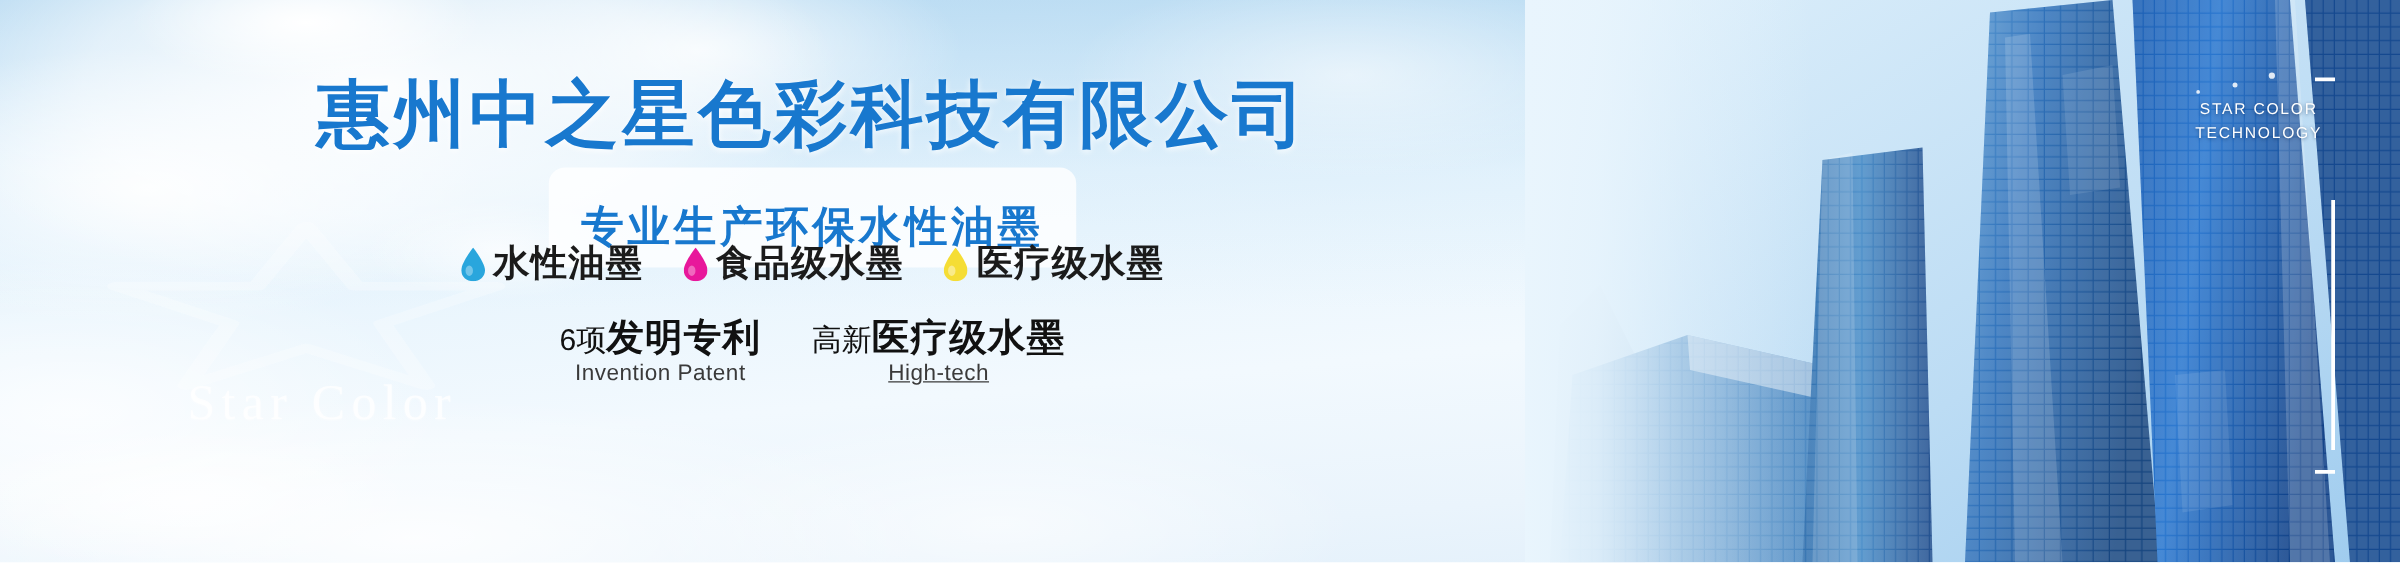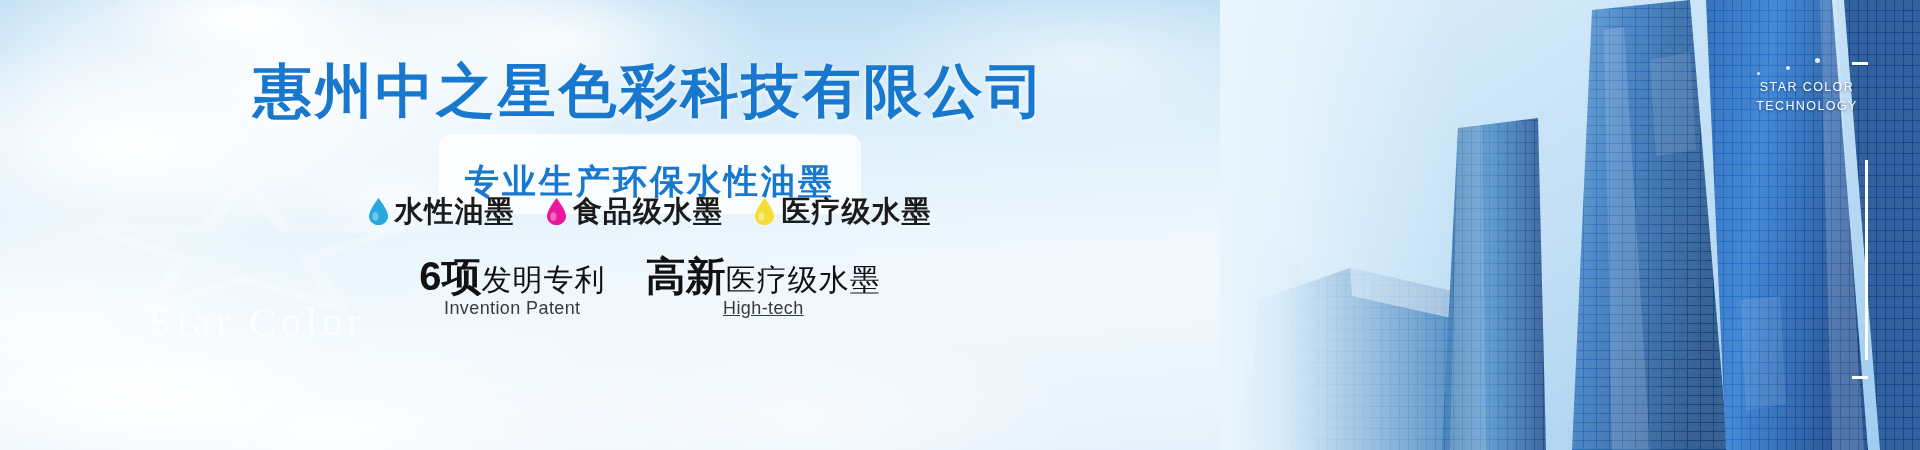--- a/index.html
+++ b/index.html
@@ -74,22 +74,22 @@
 
   .inks{position:absolute;left:0;right:0;top:197px;text-align:center;white-space:nowrap;}
   .ink{display:inline-flex;align-items:center;vertical-align:middle;margin:0 14px;}
   .drop{width:19px;height:27px;margin-right:7px;flex:0 0 auto;}
   .drop svg{display:block;width:19px;height:27px;}
   .ink-label{font-size:29px;font-weight:bold;color:#1b1b1b;letter-spacing:1px;line-height:1;}
 
   .creds{position:absolute;left:0;right:0;top:256px;text-align:center;white-space:nowrap;}
   .cred{display:inline-block;vertical-align:top;margin:0 18px;text-align:center;}
   .cred-cn{font-size:0;line-height:1;white-space:nowrap;}
-  .cred-big{font-size:40px;font-weight:bold;color:#111;letter-spacing:0;}
-  .cred-small{font-size:30px;font-weight:normal;color:#111;letter-spacing:1px;}
+  .cred-big{font-size:24px;font-weight:normal;color:#111;letter-spacing:0;}
+  .cred-small{font-size:30px;font-weight:bold;color:#111;letter-spacing:1px;}
   .cred-en{margin-top:2px;font-size:18px;color:#3a3a3a;letter-spacing:.4px;}
 </style>
 </head>
 <body>
 
 <div class="banner">
 
   <div class="sky"></div>
   <div class="sky2"></div>
 

